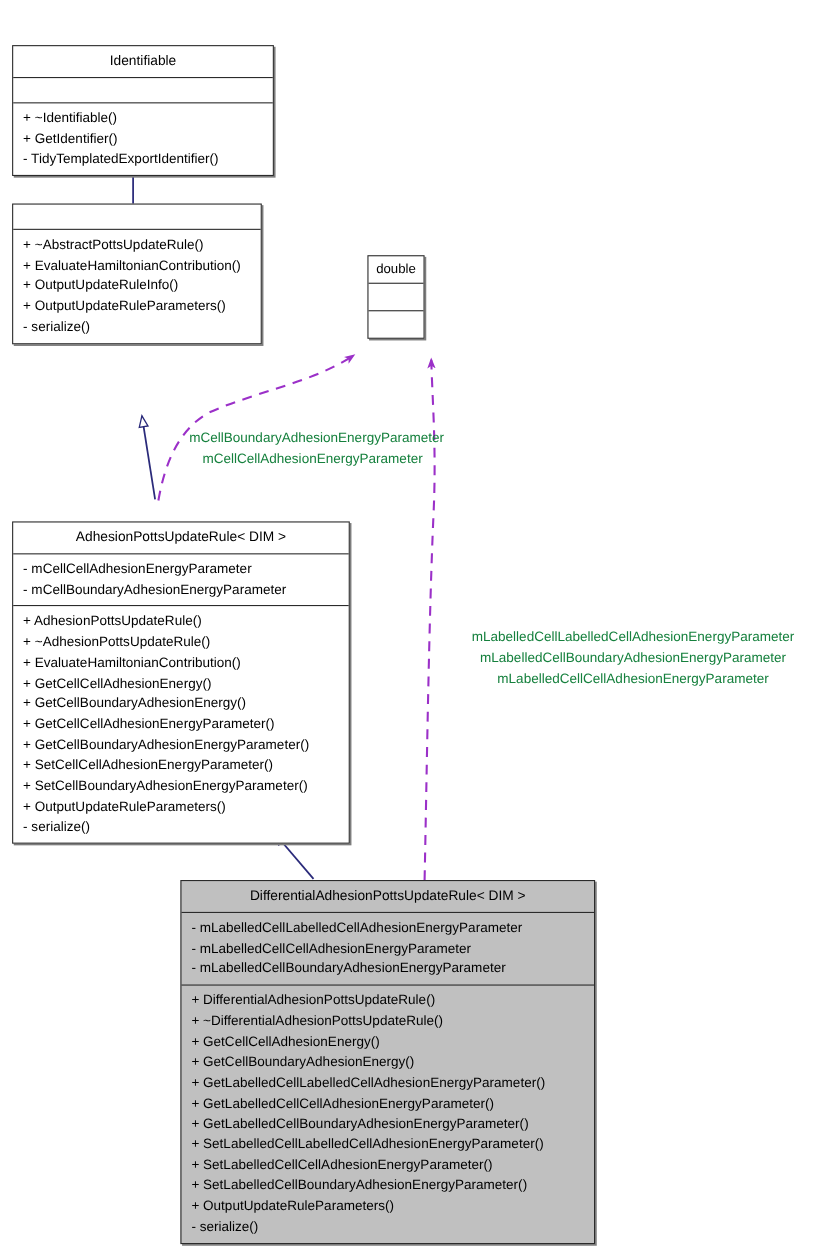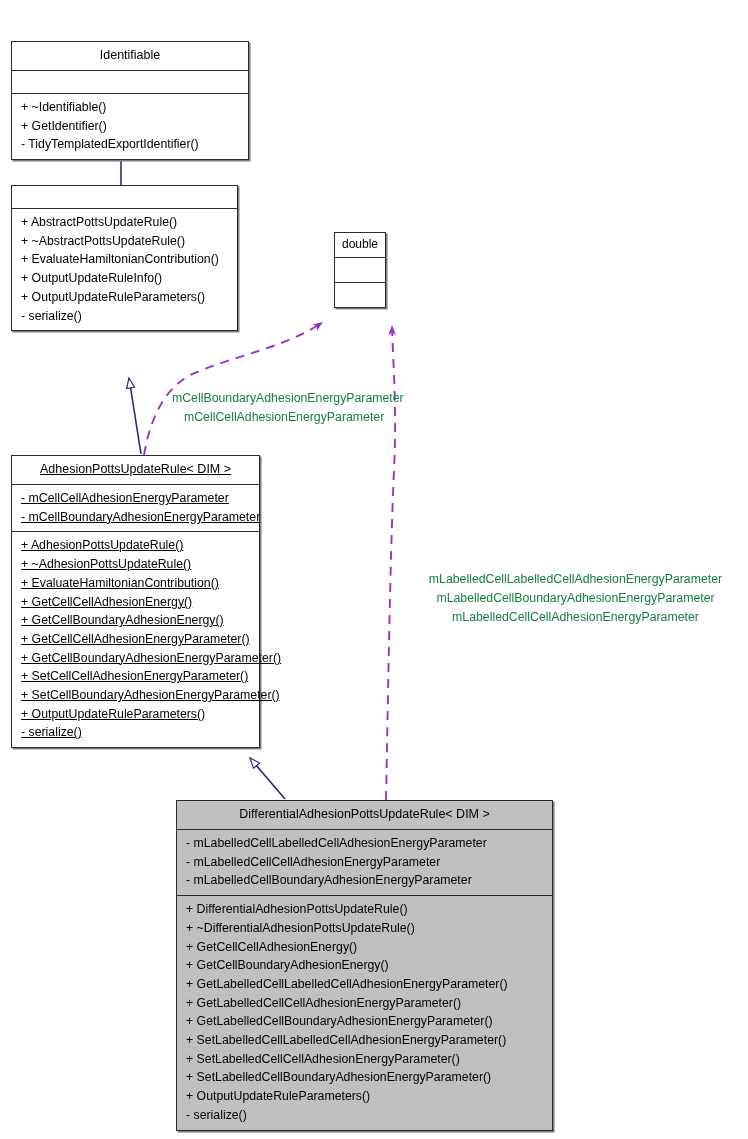--- a/index.html
+++ b/index.html
@@ -127,57 +127,56 @@
     <div class="uml-compartment">
       <div class="uml-member">+ ~Identifiable()</div>
       <div class="uml-member">+ GetIdentifier()</div>
       <div class="uml-member">- TidyTemplatedExportIdentifier()</div>
     </div>
   </div>
 
   <div class="uml-node" style="left:11px; top:185px; width:227px;">
     <div class="uml-compartment empty"></div>
     <div class="uml-compartment">
-      <div class="uml-member">+ AbstractPottsUpdateRule()</div>
       <div class="uml-member">+ ~AbstractPottsUpdateRule()</div>
       <div class="uml-member">+ EvaluateHamiltonianContribution()</div>
       <div class="uml-member">+ OutputUpdateRuleInfo()</div>
       <div class="uml-member">+ OutputUpdateRuleParameters()</div>
       <div class="uml-member">- serialize()</div>
     </div>
   </div>
 
   <div class="uml-node" style="left:334px; top:232px; width:52px;">
     <div class="uml-title" style="padding:4px 6px 5px 6px; font-size:12px;">double</div>
     <div class="uml-compartment empty" style="height:24px;"></div>
     <div class="uml-compartment empty" style="height:24px;"></div>
   </div>
 
-  <div class="uml-node" style="left:11px; top:455px; width:249px;text-decoration:underline;">
+  <div class="uml-node" style="left:11px; top:474px; width:307px;">
     <div class="uml-title">AdhesionPottsUpdateRule&lt; DIM &gt;</div>
     <div class="uml-compartment">
       <div class="uml-member">- mCellCellAdhesionEnergyParameter</div>
       <div class="uml-member">- mCellBoundaryAdhesionEnergyParameter</div>
     </div>
     <div class="uml-compartment">
       <div class="uml-member">+ AdhesionPottsUpdateRule()</div>
       <div class="uml-member">+ ~AdhesionPottsUpdateRule()</div>
       <div class="uml-member">+ EvaluateHamiltonianContribution()</div>
       <div class="uml-member">+ GetCellCellAdhesionEnergy()</div>
       <div class="uml-member">+ GetCellBoundaryAdhesionEnergy()</div>
       <div class="uml-member">+ GetCellCellAdhesionEnergyParameter()</div>
       <div class="uml-member">+ GetCellBoundaryAdhesionEnergyParameter()</div>
       <div class="uml-member">+ SetCellCellAdhesionEnergyParameter()</div>
       <div class="uml-member">+ SetCellBoundaryAdhesionEnergyParameter()</div>
       <div class="uml-member">+ OutputUpdateRuleParameters()</div>
       <div class="uml-member">- serialize()</div>
     </div>
   </div>
 
-  <div class="uml-node highlight" style="left:176px; top:800px; width:377px;">
+  <div class="uml-node highlight" style="left:164px; top:800px; width:377px;">
     <div class="uml-title">DifferentialAdhesionPottsUpdateRule&lt; DIM &gt;</div>
     <div class="uml-compartment">
       <div class="uml-member">- mLabelledCellLabelledCellAdhesionEnergyParameter</div>
       <div class="uml-member">- mLabelledCellCellAdhesionEnergyParameter</div>
       <div class="uml-member">- mLabelledCellBoundaryAdhesionEnergyParameter</div>
     </div>
     <div class="uml-compartment">
       <div class="uml-member">+ DifferentialAdhesionPottsUpdateRule()</div>
       <div class="uml-member">+ ~DifferentialAdhesionPottsUpdateRule()</div>
       <div class="uml-member">+ GetCellCellAdhesionEnergy()</div>

